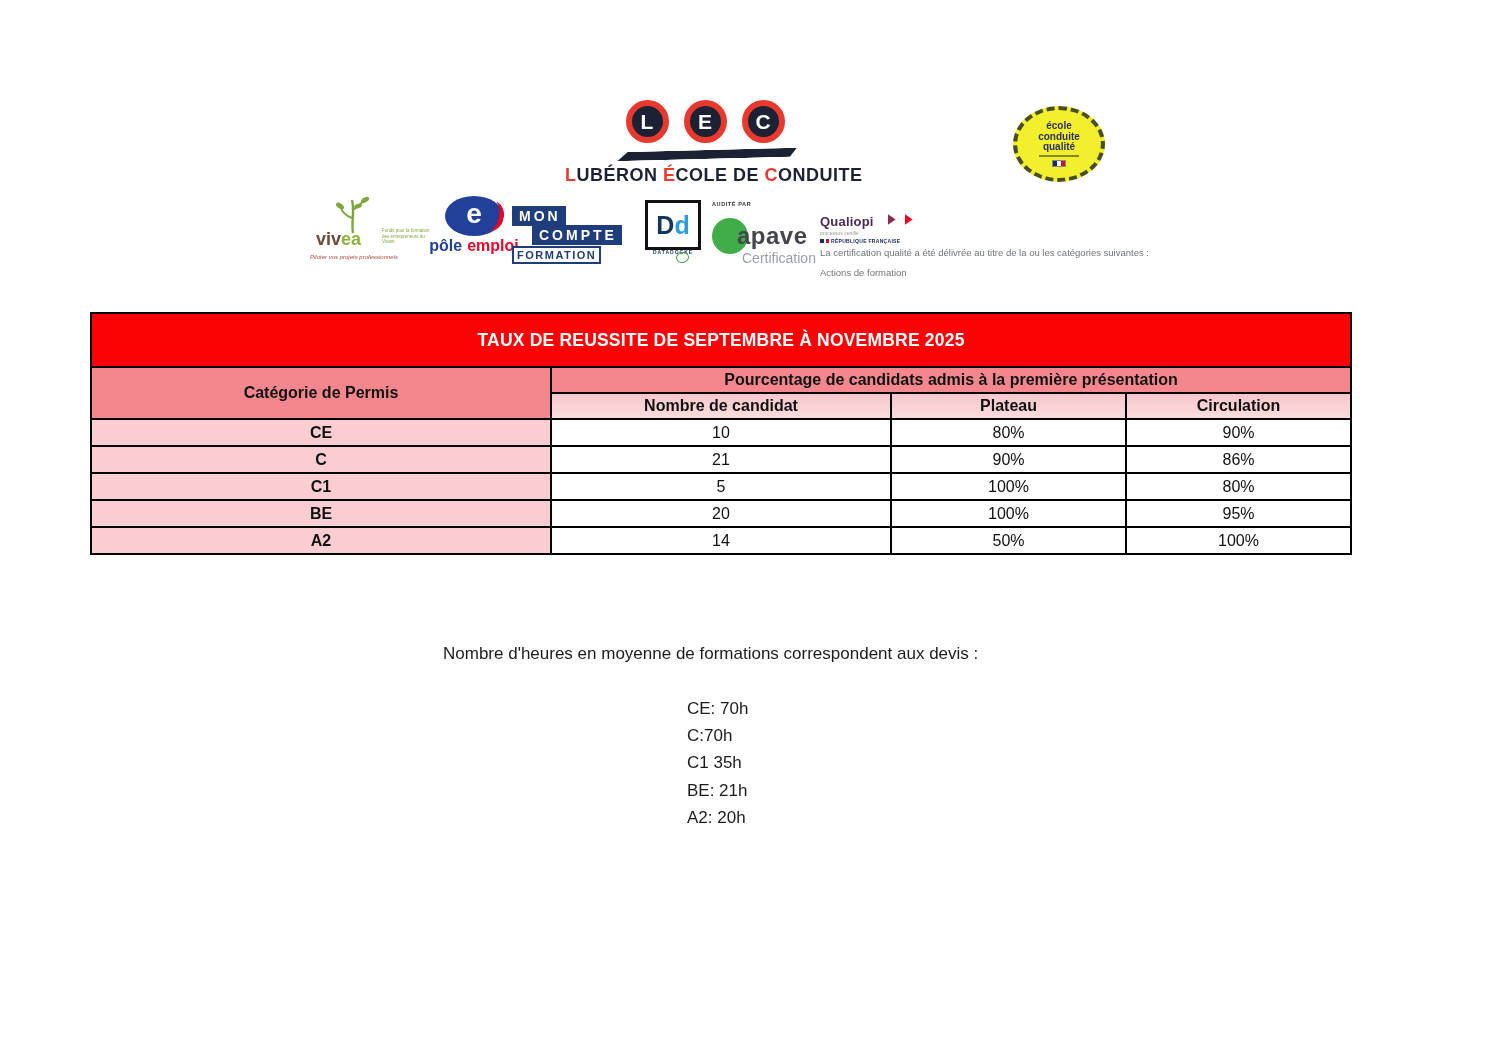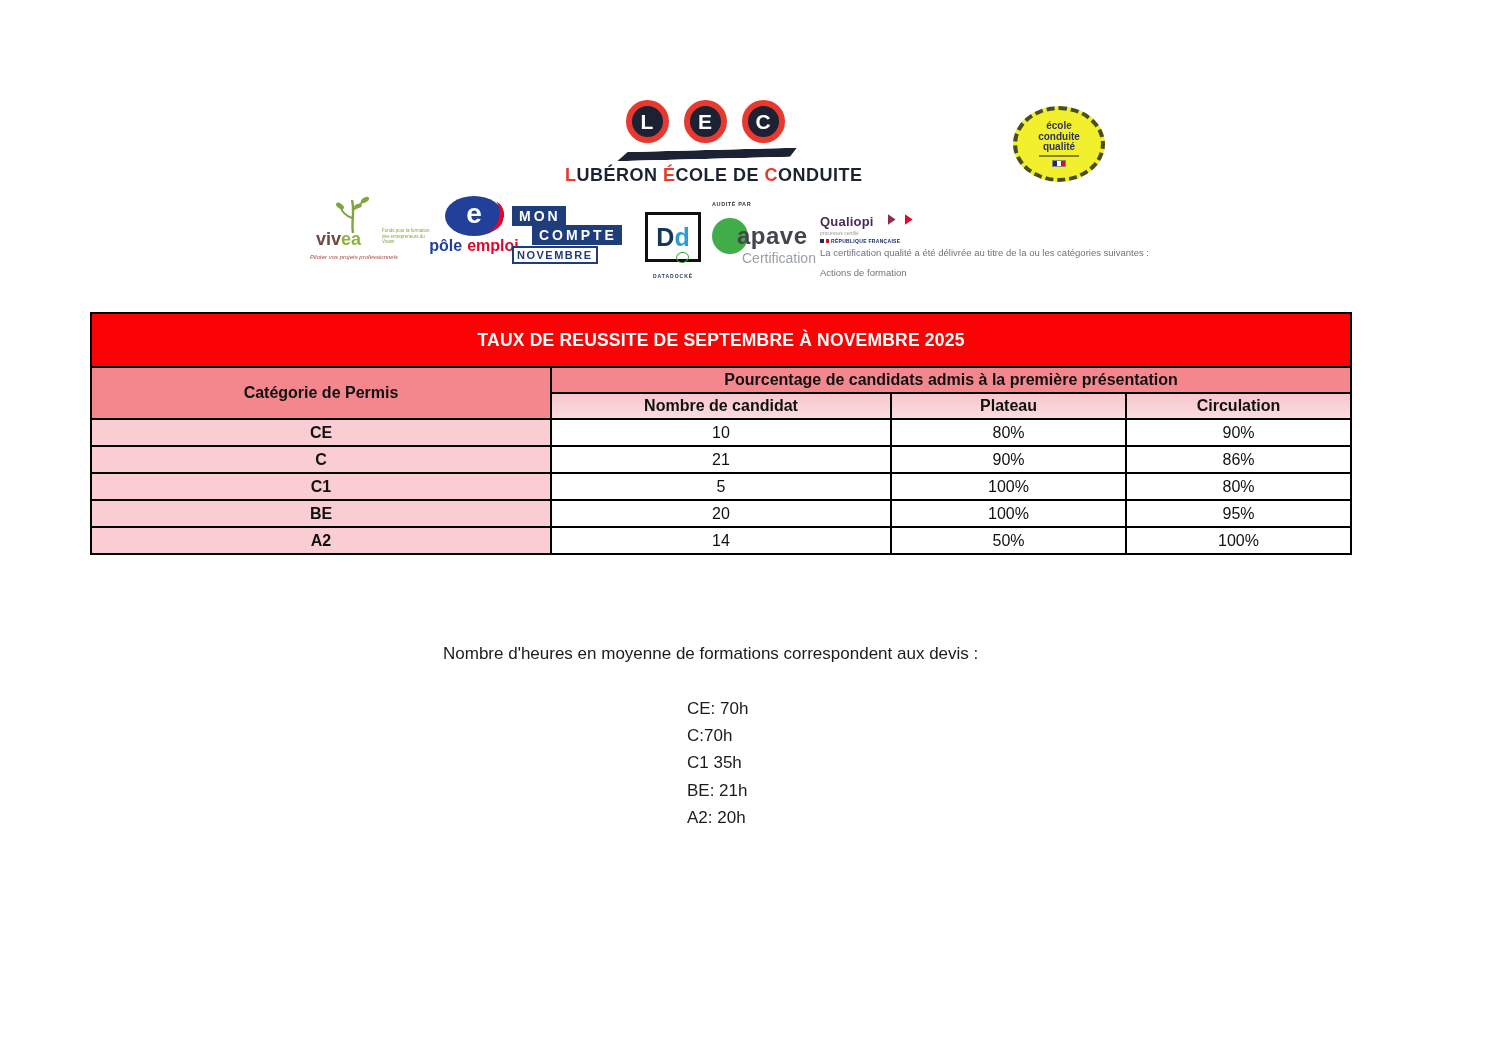--- a/index.html
+++ b/index.html
@@ -76,21 +76,21 @@
 
   .mcf { position:absolute; left:512px; top:206px; width:96px; font-weight:bold; }
   .mcf-box { display:inline-block; background:#1F3D7B; color:#fff; font-size:14px;
              letter-spacing:3px; padding:2px 5px 2px 7px; }
   .mcf-row2 { margin-left:20px; margin-top:-1px;text-align:right; }
   .mcf-box3 { display:inline-block; border:2px solid #1F3D7B; background:#fff; color:#1F3D7B;
               font-size:11px; letter-spacing:1.5px; padding:1px 3px; margin-top:1px; }
 
   .datadock { position:absolute; left:642px; top:200px; width:62px; text-align:center; }
   .dd-square {
-    width:56px; height:50px; border:3px solid #101010; background:#fff; margin:12px auto;
+    width:56px; height:50px; border:3px solid #101010; background:#fff; margin:0 auto;
     display:flex; align-items:center; justify-content:center;
   }
   .dd-letters { font-size:25px; font-weight:bold; line-height:1; }
   .dd-letters .d1 { color:#15365C; }
   .dd-letters .d2 { color:#2D9CDB; }
   .dd-label { font-size:5px; letter-spacing:1px; color:#15365C; margin-top:-1px; font-weight:bold; }
   .dd-scribble {
     position:absolute; left:34px; top:52px; width:13px; height:11px;
     border:1.5px solid #3DA43F; border-radius:50%; transform:rotate(-12deg);
     background:transparent;
@@ -194,21 +194,21 @@
     <span>e</span>
   </div>
   <div class="pe-text">
     <span class="w1">pôle</span><span class="w2">emploi</span>
   </div>
 </div>
 
 <div class="mcf">
   <div><span class="mcf-box">MON</span></div>
   <div class="mcf-row2"><span class="mcf-box">COMPTE</span></div>
-  <div><span class="mcf-box3">NOVEMBRE</span></div>
+  <div><span class="mcf-box3">FORMATION</span></div>
 </div>
 
 <div class="datadock">
   <div class="dd-square">
     <div class="dd-letters">
       <span class="d1">D</span><span class="d2">d</span>
     </div>
   </div>
   <div class="dd-label">DATADOCKÉ</div>
   <div class="dd-scribble"></div>

